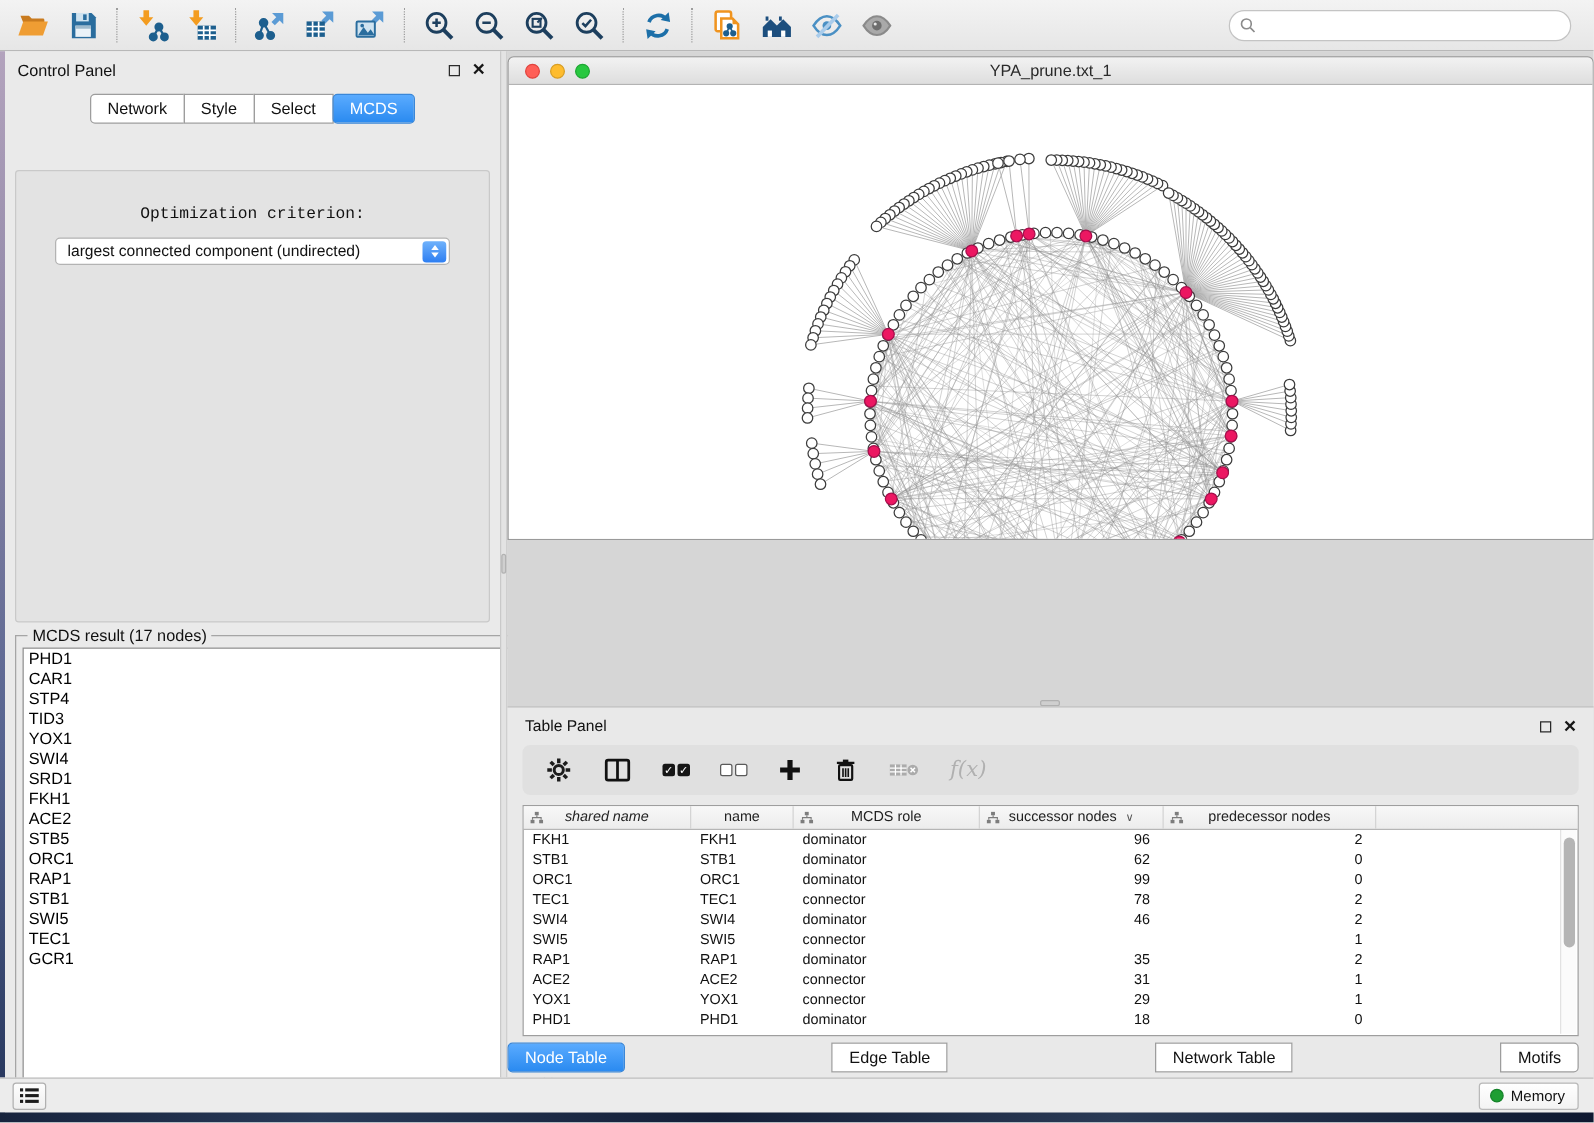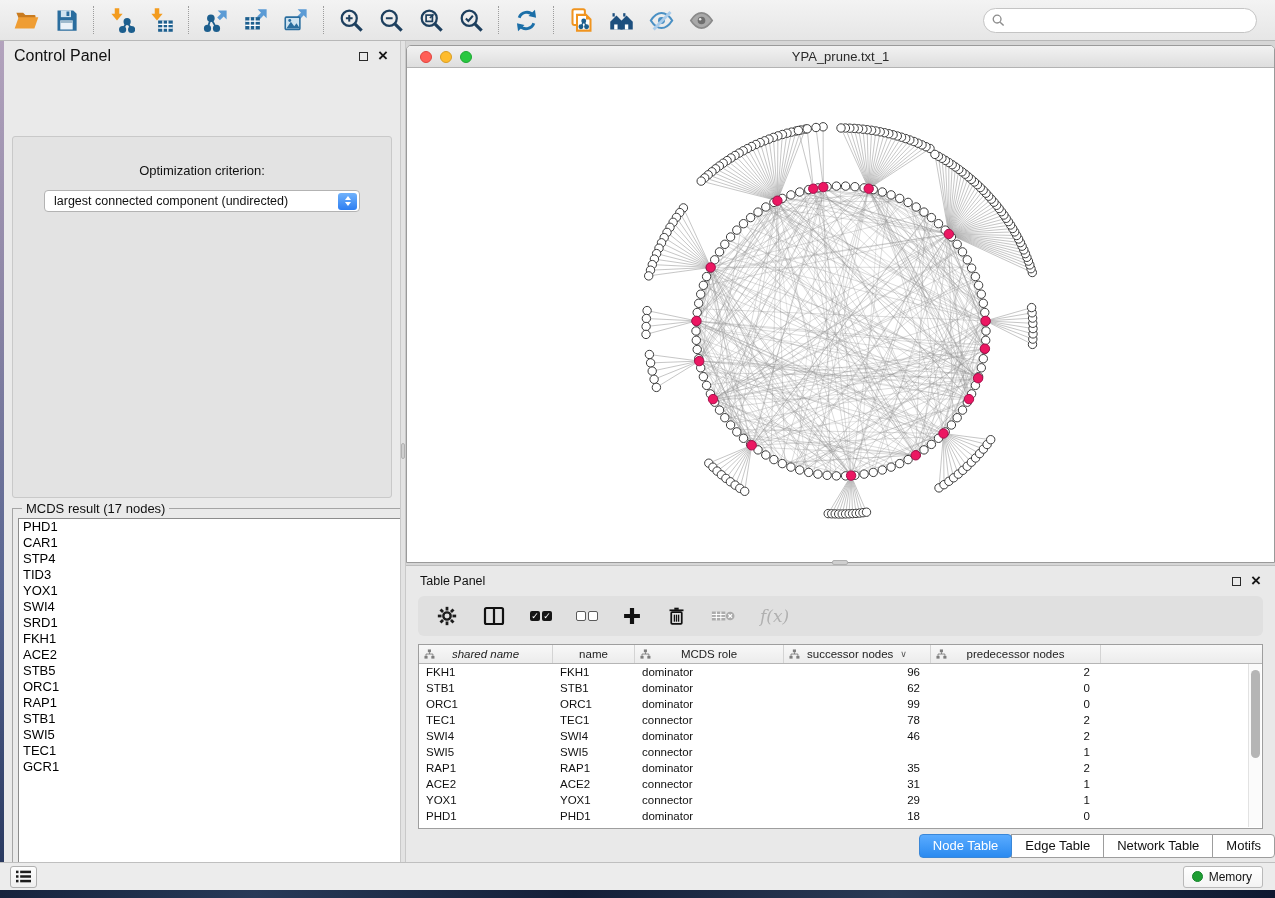--- a/index.html
+++ b/index.html
@@ -30,34 +30,34 @@
   .v-grip { position:absolute; top:402px; left:0px; width:4px; height:16px;
     background:#cfcfcf; border:1px solid #b2b2b2; border-radius:2px; }
   .right-col { position:absolute; left:406px; top:41px; width:869px; height:821px; background:#d6d6d6; }
   .status-bar { position:absolute; left:0; top:862px; width:1275px; height:28px;
     background:#ececec; border-top:1px solid #bfbfbf; display:flex; align-items:center; }
   .desktop-strip { position:absolute; left:0; top:890px; width:1275px; height:8px;
     background:linear-gradient(90deg,#17233d,#283a58 20%,#141f38 45%,#2a3a55 70%,#0e1830); }
 
   
   .cp-head { height:26px; display:flex; align-items:center; padding:4px 12px 0 10px; }
-  .cp-title { font-size:16px; color:#111; }
+  .cp-title { font-size:13px; color:#111; }
   .win-ctrls { margin-left:auto; display:flex; align-items:center; gap:10px; }
   .float-ico { width:9px; height:9px; border:1.6px solid #2a2a2a; display:inline-block; }
   .close-ico { font-size:17px; font-weight:700; color:#161616; line-height:10px; }
   .seg-tabs { display:flex; justify-content:center; margin-top:8px; position:relative; z-index:2; }
   .seg-tab { font-size:13px; color:#111; background:#fff; border:1px solid #9d9d9d;
     padding:3px 13px 4px; margin-left:-1px; position:relative; }
   .seg-tab:first-child { border-radius:4px 0 0 4px; margin-left:0; }
   .seg-tab:last-child { border-radius:0 4px 4px 0; }
   .seg-tab.active { background:linear-gradient(#5aabff,#2a8af0); border-color:#3a87d8;
     color:#fff; border-radius:4px; z-index:3; }
   .cp-box { position:absolute; left:8px; top:95px; width:380px; height:362px;
     background:#e3e3e3; border:1px solid #c9c9c9; border-radius:3px; }
-  .opt-label { text-align:center; font-size:13px; margin-top:26px; color:#111; }
+  .opt-label { text-align:center; font-size:13px; margin-top:26px; color:#111;font-family:Liberation Mono, monospace; }
   .combo { position:relative; margin:12px auto 0; width:316px; height:22px; background:#fff;
     border:1px solid #b3b3b3; border-radius:4px; display:flex; align-items:center; }
   .combo-value { font-size:12.5px; padding-left:9px; color:#111; }
   .combo-step { position:absolute; right:2px; top:1.5px; width:19px; height:17px; border-radius:3px;
     background:linear-gradient(#70b2fb,#2d7ef2); display:flex; flex-direction:column;
     align-items:center; justify-content:center; gap:1.5px; }
   .tri-up { width:0; height:0; border-left:3.5px solid transparent; border-right:3.5px solid transparent; border-bottom:4px solid #fff; }
   .tri-dn { width:0; height:0; border-left:3.5px solid transparent; border-right:3.5px solid transparent; border-top:4px solid #fff; }
   .btn-row { display:flex; justify-content:center; gap:14px; margin-top:15px; }
   .pbtn { font-size:13px; color:#111; background:linear-gradient(#ffffff,#f2f2f2);
@@ -67,21 +67,21 @@
     border:1px solid #a5a5a5; }
   .groupbox .legend { position:absolute; top:-8px; left:9px; background:#eaeaea;
     padding:0 4px; font-size:13px; color:#111; }
   .mcds-list { position:absolute; left:5px; top:9px; right:5px; bottom:5px;
     background:#fff; border:1px solid #8c8c8c; overflow:hidden; }
   .mcds-item { font-size:13px; line-height:16px; padding-left:4px; color:#000; }
   .mcds-scroll { position:absolute; right:0; top:0; bottom:0; width:14px;
     background:#fafafa; border-left:1px solid #ddd; }
 
   
-  .net-window { position:absolute; left:0; top:4px; width:869px; height:518px;
+  .net-window { position:absolute; left:0; top:4px; width:869px; height:387px;
     border:1px solid #9a9a9a; border-radius:5px 5px 0 0; background:#fff; overflow:hidden; }
   .net-titlebar { height:22px; background:linear-gradient(#f2f2f2,#dedede);
     border-bottom:1px solid #b3b3b3; position:relative; display:flex; align-items:center; }
   .tl { width:12px; height:12px; border-radius:50%; margin-left:8px; }
   .tl.red { background:#ff5f57; border:1px solid #e0443e; margin-left:13px; }
   .tl.yellow { background:#febc2e; border:1px solid #d89e24; }
   .tl.green { background:#28c840; border:1px solid #1ea733; }
   .net-title { position:absolute; left:0; right:0; text-align:center; font-size:13px; color:#2a2a2a; }
   .net-canvas { width:867px; height:494px; background:#fff; }
   .h-grip { position:absolute; left:426px; top:519px; width:16px; height:5px;
@@ -112,21 +112,21 @@
   .th .sort-chev { font-size:9px; color:#555; margin-left:7px; }
   .tbody { position:relative; }
   .tr { display:flex; height:16px; }
   .td { font-size:11.5px; color:#111; line-height:16px; white-space:nowrap; overflow:hidden; }
   .td.l { padding-left:7px; text-align:left; }
   .td.r { padding-right:11px; text-align:right; }
   .t-scroll { position:absolute; right:1px; top:19px; bottom:1px; width:13px;
     background:#fbfbfb; border-left:1px solid #e2e2e2; }
   .t-thumb { position:absolute; left:2px; top:6px; width:9px; height:88px;
     background:#b5b5b5; border-radius:5px; }
-  .tp-tabs { position:absolute; left:0; right:0; top:268px; display:flex; justify-content:flex-end; }
+  .tp-tabs { position:absolute; left:0; right:12px; top:268px; display:flex; justify-content:space-between; }
 
   
   .sb-listbtn { width:27px; height:22px; margin-left:10px; border:1px solid #b0b0b0;
     border-radius:3px; background:linear-gradient(#fdfdfd,#efefef);
     display:flex; align-items:center; justify-content:center; }
   .mem-btn { margin-left:auto; margin-right:12px; height:22px; border:1px solid #b9b9b9;
     border-radius:3px; background:linear-gradient(#ffffff,#f3f3f3);
     display:flex; align-items:center; padding:0 10px 0 8px; gap:6px; }
   .mem-dot { width:11px; height:11px; border-radius:50%; background:#1e9e33; border:1px solid #15832a; }
   .mem-label { font-size:12px; color:#111; }
@@ -300,20 +300,26 @@
 
   <div class="left-strip"></div>
   <div class="control-panel">
     <div class="cp-head">
       <span class="cp-title">Control Panel</span>
       <span class="win-ctrls">
         <span class="float-ico"></span>
         <span class="close-ico">×</span>
       </span>
     </div>
+    <div class="seg-tabs" id="cp-tabs">
+        <span class="seg-tab">Network</span>
+        <span class="seg-tab">Style</span>
+        <span class="seg-tab">Select</span>
+        <span class="seg-tab active">MCDS</span>
+      </div>
     <div class="cp-box">
       <div class="opt-label">Optimization criterion:</div>
       <div class="combo">
         <span class="combo-value">largest connected component (undirected)</span>
         <span class="combo-step">
           <span class="tri-up"></span>
           <span class="tri-dn"></span>
         </span>
       </div>
     </div>

